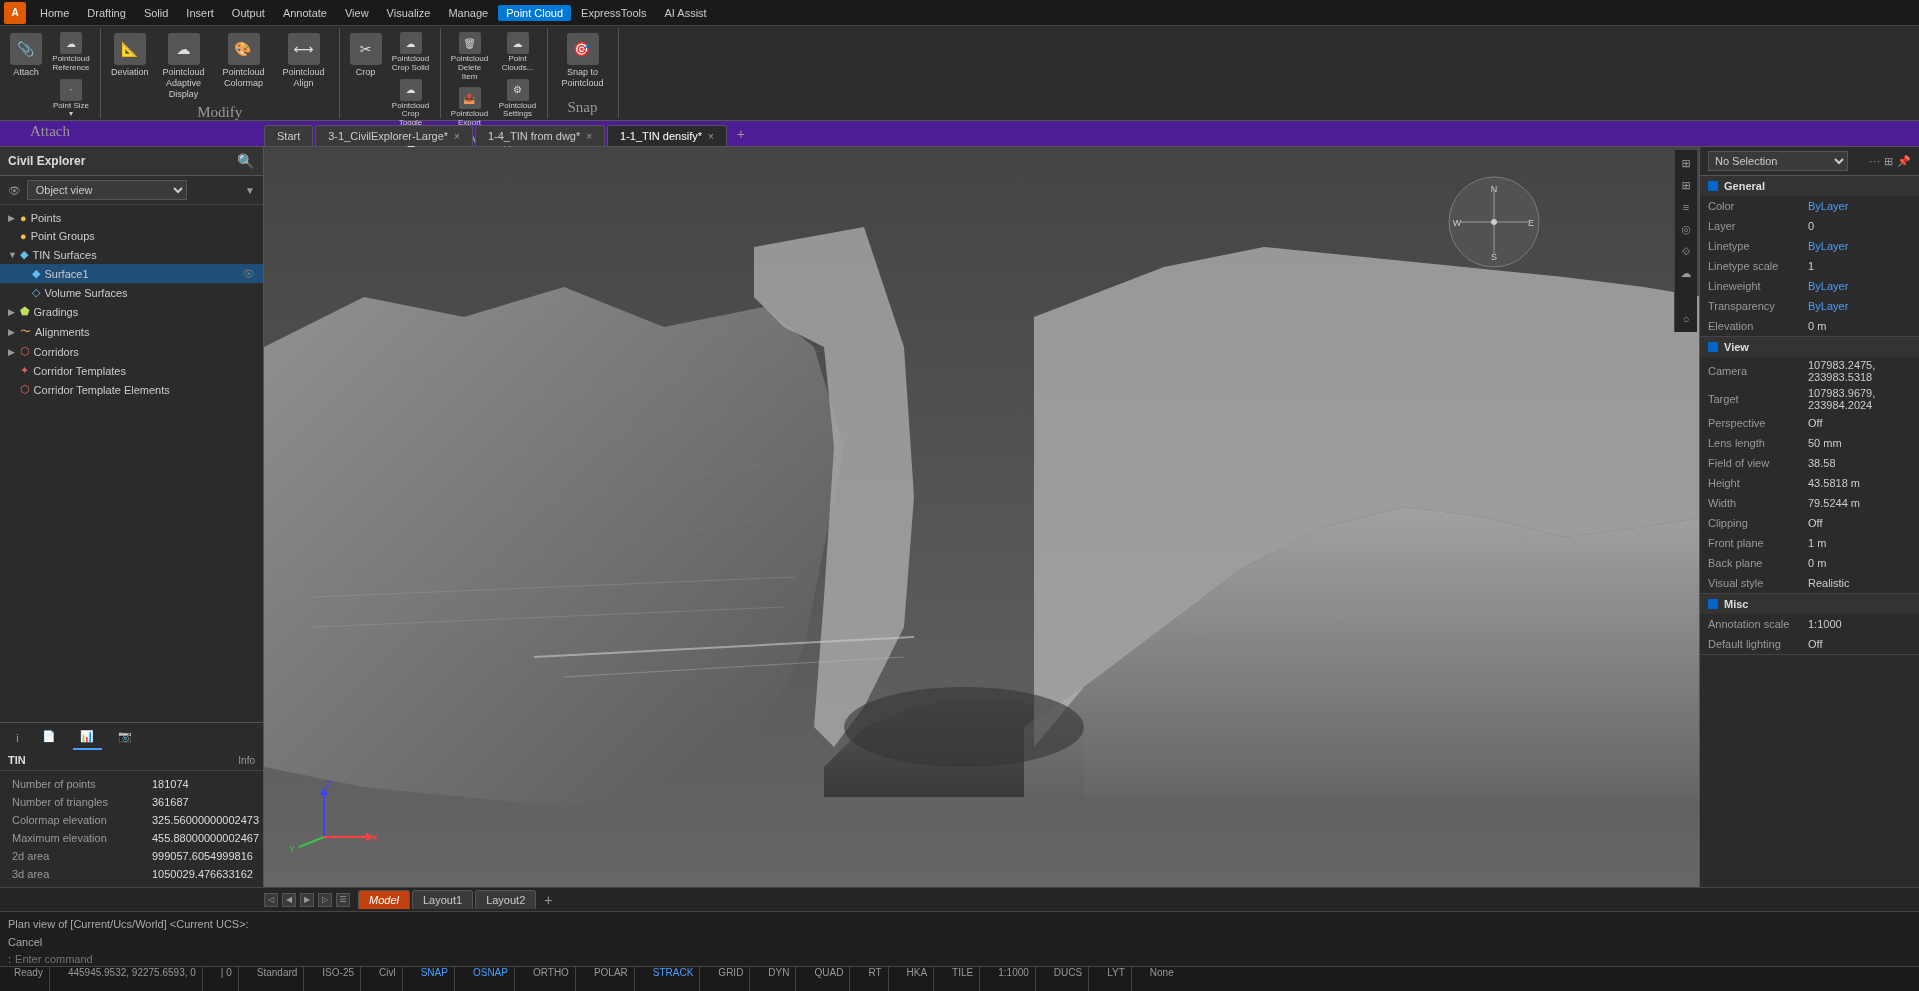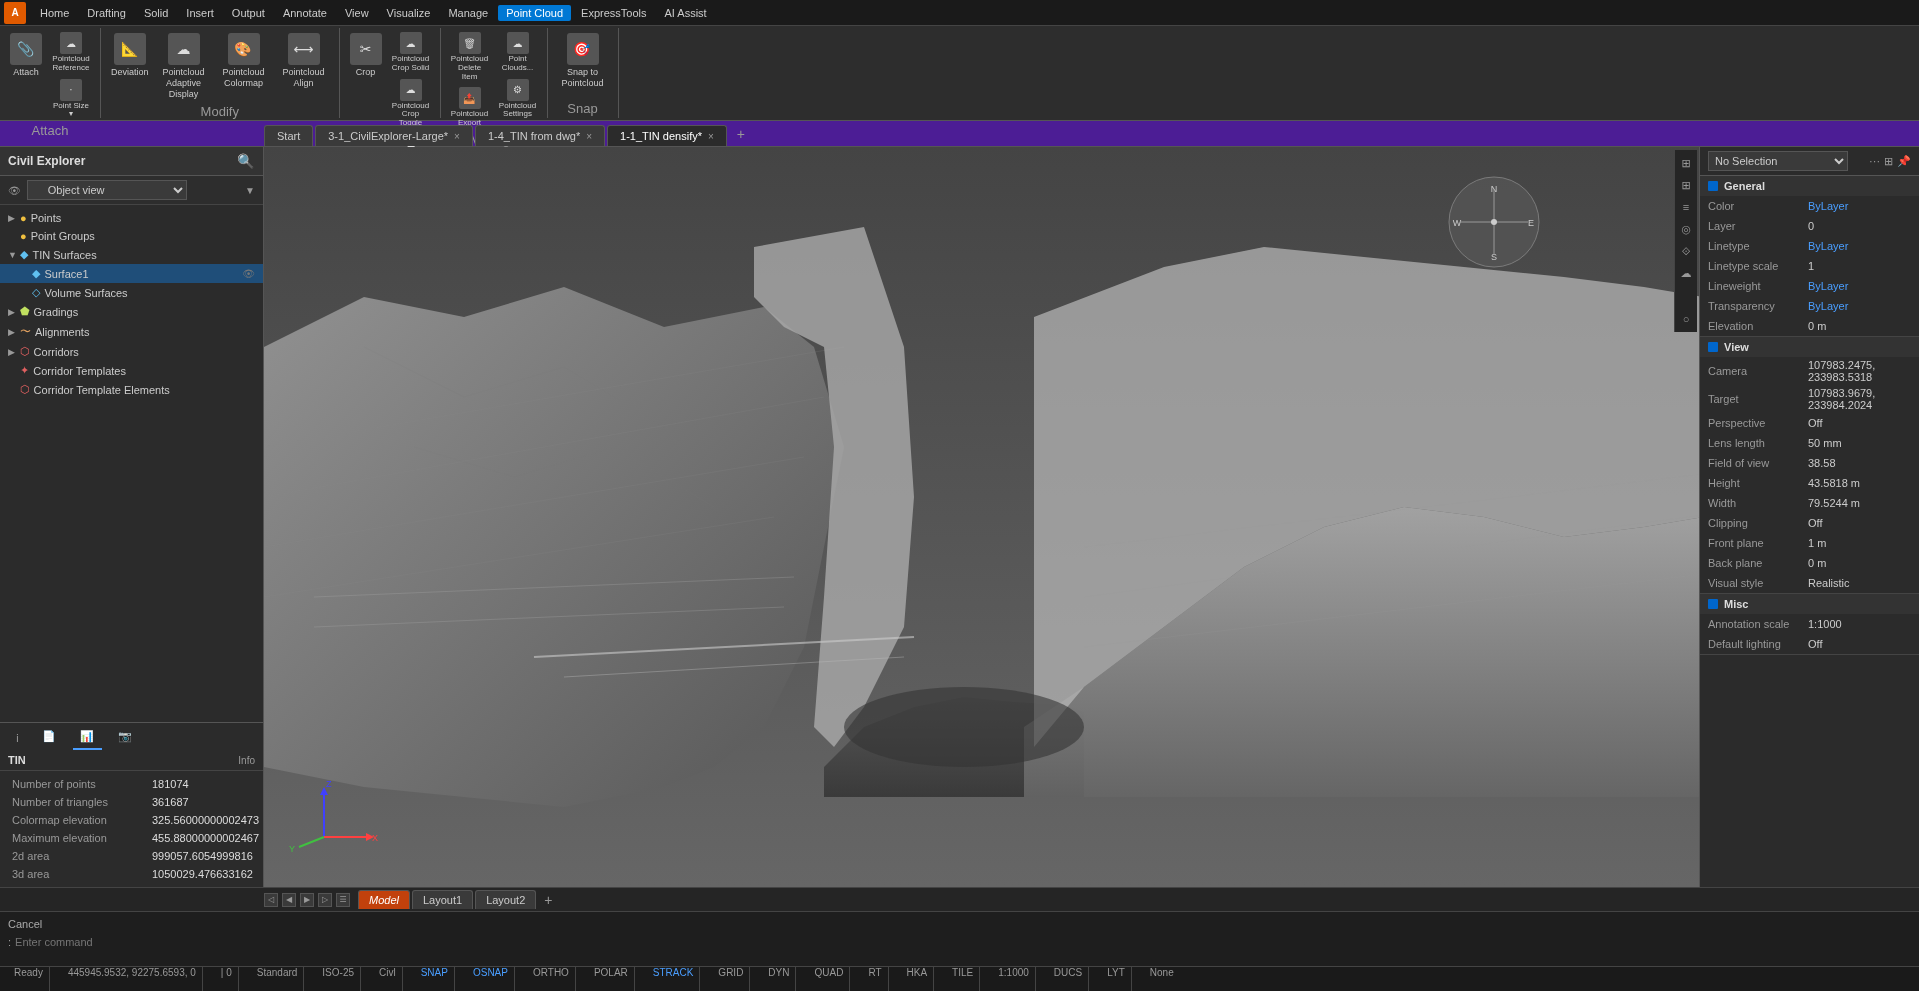--- a/index.html
+++ b/index.html
@@ -7,21 +7,21 @@
 
     
     #menu-bar { display: flex; align-items: center; height: 26px; background: #1a1a1a; border-bottom: 1px solid #444; padding: 0 4px; gap: 2px; }
     #menu-bar .app-icon { width: 22px; height: 22px; background: #e05a00; border-radius: 2px; display: flex; align-items: center; justify-content: center; color: white; font-weight: bold; font-size: 10px; margin-right: 4px; }
     #menu-bar .menu-item { padding: 2px 8px; color: #ccc; cursor: pointer; font-size: 11px; border-radius: 2px; }
     #menu-bar .menu-item.active { background: #0078d4; color: white; }
 
     
     #ribbon { height: 95px; background: #2d2d2d; border-bottom: 1px solid #555; display: flex; align-items: stretch; padding: 2px 0; }
     .ribbon-group { display: flex; flex-direction: column; align-items: center; border-right: 1px solid #555; padding: 2px 6px; min-width: fit-content; }
-    .ribbon-group-label { font-size: 13px; color: #999; margin-top: auto; padding-top: 2px; }
+    .ribbon-group-label { font-size: 15px; color: #999; margin-top: auto; padding-top: 2px; font-family: Liberation Serif, serif; }
     .ribbon-tools { display: flex; gap: 2px; align-items: flex-start; flex: 1; }
     .ribbon-tool { display: flex; flex-direction: column; align-items: center; cursor: pointer; padding: 3px 4px; border-radius: 3px; min-width: 40px; }
     .ribbon-tool .tool-icon { width: 32px; height: 32px; background: #555; border-radius: 3px; display: flex; align-items: center; justify-content: center; color: #ddd; font-size: 14px; }
     .ribbon-tool .tool-label { font-size: 9px; color: #ccc; text-align: center; margin-top: 2px; line-height: 1.2; max-width: 50px; }
     .ribbon-tool-small { display: flex; flex-direction: column; align-items: center; cursor: pointer; padding: 2px 3px; border-radius: 2px; }
     .ribbon-tool-small .tool-icon-sm { width: 22px; height: 22px; background: #555; border-radius: 2px; display: flex; align-items: center; justify-content: center; color: #ddd; font-size: 10px; }
     .ribbon-tool-small .tool-label-sm { font-size: 8px; color: #ccc; text-align: center; margin-top: 1px; max-width: 40px; line-height: 1.1; }
 
     
     #tab-bar { height: 26px; background: #4c1d95; display: flex; align-items: flex-end; border-bottom: 1px solid #555; padding-left: 264px; }
@@ -32,21 +32,21 @@
 
     
     #main { display: flex; height: calc(991px - 26px - 95px - 26px - 30px - 25px); }
 
     
     #left-panel { width: 264px; background: #2b2b2b; border-right: 1px solid #555; display: flex; flex-direction: column; flex-shrink: 0; }
     #explorer-header { display: flex; align-items: center; justify-content: space-between; padding: 6px 8px; background: #333; border-bottom: 1px solid #555; }
     #explorer-header .title { font-size: 12px; color: #ddd; font-weight: bold; }
     #explorer-header .search-btn { color: #999; cursor: pointer; font-size: 14px; }
     #object-view-bar { display: flex; align-items: center; padding: 4px 8px; background: #2d2d2d; border-bottom: 1px solid #444; }
-    #object-view-bar select { background: #3a3a3a; border: 1px solid #555; color: #ccc; font-size: 11px; padding: 2px 16px; width: 160px; }
+    #object-view-bar select { background: #3a3a3a; border: 1px solid #555; color: #ccc; font-size: 11px; padding: 2px 4px; width: 160px; }
     #tree-view { flex: 1; overflow-y: auto; padding: 4px 0; }
     .tree-item { display: flex; align-items: center; padding: 3px 8px; cursor: pointer; font-size: 11px; color: #ccc; }
     .tree-item.selected { background: #1f4e79; }
     .tree-item .indent { width: 12px; flex-shrink: 0; }
     .tree-item .expand-icon { width: 12px; color: #999; font-size: 9px; }
     .tree-item .eye-icon { margin-left: auto; color: #777; font-size: 10px; }
 
     
     #bottom-panel { border-top: 1px solid #555; background: #2b2b2b; }
     #bottom-tabs { display: flex; padding: 4px 8px 0; gap: 8px; }
@@ -596,20 +596,21 @@
     <div class="layout-ctrl-btn">☰</div>
   </div>
   <div class="layout-tab active">Model</div>
   <div class="layout-tab">Layout1</div>
   <div class="layout-tab">Layout2</div>
   <span style="color:#999;cursor:pointer;padding:0 6px;font-size:14px">+</span>
 </div>
 
 <div id="command-line">
   <div class="cmd-output">
+    <div>Plan view of [Current/Ucs/World] &lt;Current UCS&gt;:</div>
     <div>Cancel</div>
   </div>
   <div class="cmd-input">
     <span class="cmd-prompt">:</span>
     <input type="text" style="background: transparent; border: none; outline: none; color: rgb(204, 204, 204); font-size: 11px; flex: 1 1 0%; font-family: inherit;" placeholder="Enter command">
   </div>
 </div>
 
 <div id="status-bar">
   <span class="status-item">Ready</span>

